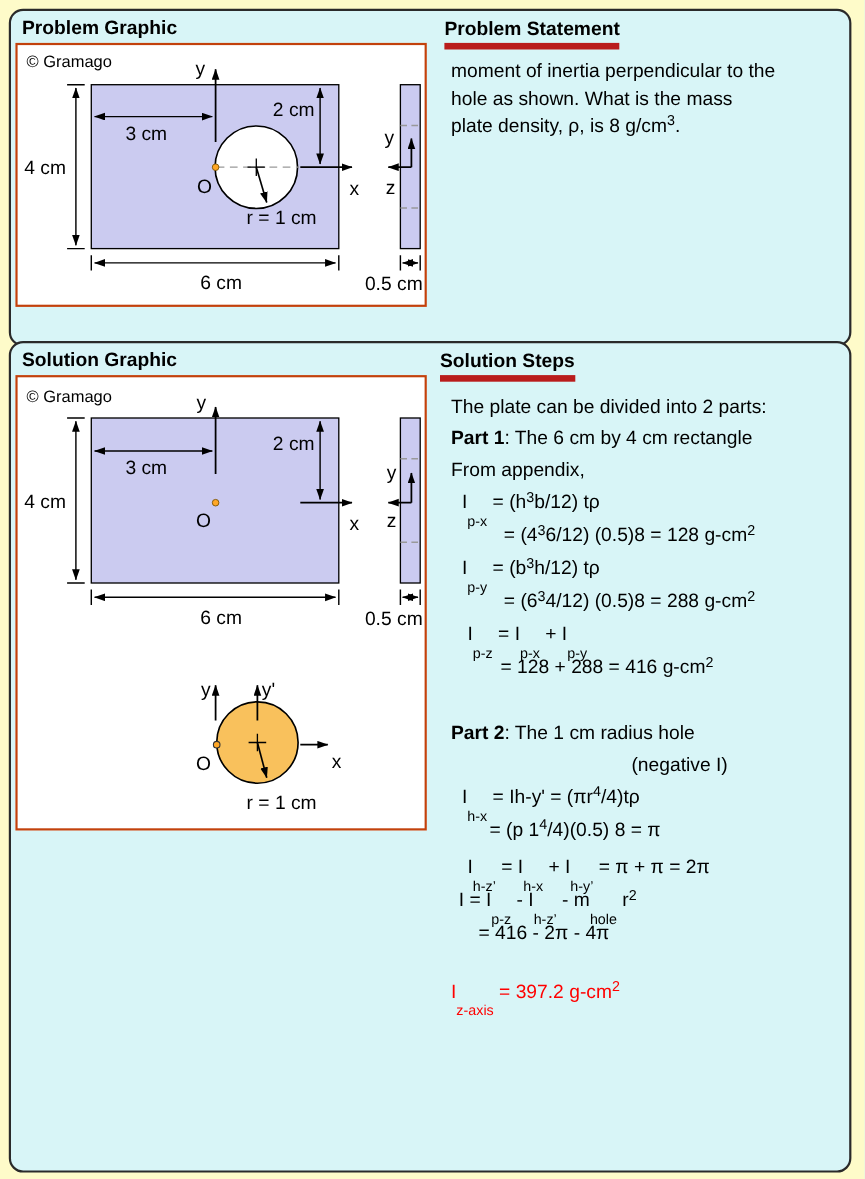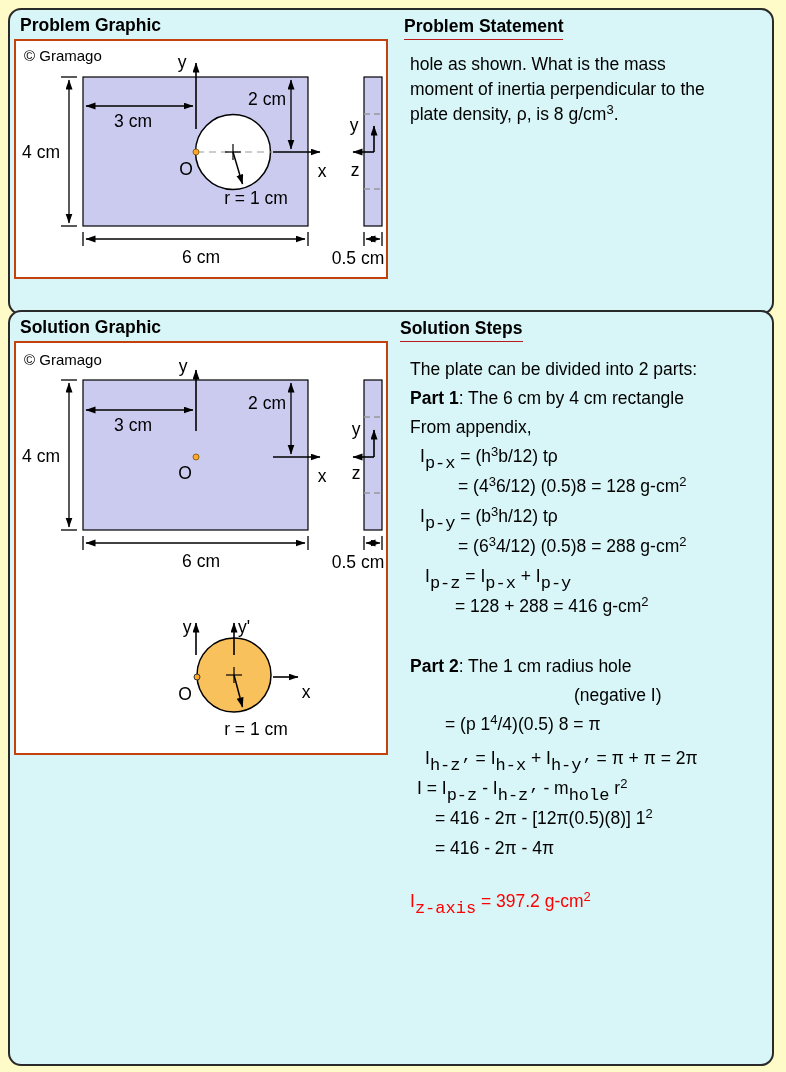--- a/index.html
+++ b/index.html
@@ -25,21 +25,21 @@
   .panel-title{
     position:absolute;
     font-size:17.5px;font-weight:bold;
   }
   .col-title{
     position:absolute;
     font-size:17.5px;font-weight:bold;
   }
   .col-title span{
     display:inline-block;
-    border-bottom:1px solid #b91c1c;
+    border-bottom:6px solid #b91c1c;
     padding-bottom:2px;
   }
   .gfx-box{
     position:absolute;
     left:4px;
     width:374px;
     background:#fff;
     border:2px solid #c2410c;
     box-sizing:border-box;
   }
@@ -47,21 +47,21 @@
   #gfx-box-2{top:29px;height:414px;}
   .rich{position:absolute;font-size:17.5px;}
   .rich .rline{white-space:nowrap;}
   #statement-text{left:394px;top:42px;width:366px;}
   #statement-text .rline{line-height:25px;}
   #steps-text{left:390px;top:43px;width:372px;}
   #steps-text .rline{line-height:29px;}
   .seg-n{font-weight:normal;}
   .seg-b{font-weight:bold;}
   .seg-sup{font-size:13px;position:relative;top:-6px;}
-  .seg-sub{font-size:17px;position:relative;top:6px;font-family:Liberation Mono, monospace;}
+  .seg-sub{font-size:13px;position:relative;top:16px;}
   svg text{font-family:"Liberation Sans", sans-serif;font-size:17.5px;fill:#000;}
   svg text.wm{font-size:15px;}
 </style>
 </head>
 <body>
 
 <div class="panel" id="panel-problem">
   <div class="panel-title" style="left:10px;top:5px;">Problem Graphic</div>
 
   <div class="gfx-box" id="gfx-box-1">
@@ -125,22 +125,22 @@
       <text x="342" y="223" text-anchor="middle">0.5 cm</text>
       <text x="338" y="90" text-anchor="middle">y</text>
       <text x="339" y="135" text-anchor="middle">z</text>
     </svg>
   </div>
 
   <div class="col-title" style="left:394px;top:6px;">
     <span>Problem Statement</span>
   </div>
   <div class="rich" id="statement-text">
+      <div class="rline" style="margin-left: 6px;"><span class="seg-n">moment of inertia perpendicular to the</span></div>
       <div class="rline" style="margin-left: 6px;"><span class="seg-n">hole as shown. What is the mass</span></div>
-      <div class="rline" style="margin-left: 6px;"><span class="seg-n">moment of inertia perpendicular to the</span></div>
       <div class="rline" style="margin-left: 6px;"><span class="seg-n">plate density, ρ, is 8 g/cm</span><span class="seg-sup">3</span><span class="seg-n">.</span></div>
     </div>
 </div>
 
 <div class="panel" id="panel-solution">
   <div class="panel-title" style="left:10px;top:5px;">Solution Graphic</div>
 
   <div class="gfx-box" id="gfx-box-2">
     <svg width="370" height="410" viewBox="0 0 370 410">
       <defs>
@@ -220,20 +220,20 @@
       <div class="rline" style="margin-left: 10px;"><span class="seg-b">Part 1</span><span class="seg-n">: The 6 cm by 4 cm rectangle</span></div>
       <div class="rline" style="margin-left: 10px;"><span class="seg-n">From appendix,</span></div>
       <div class="rline" style="margin-left: 20px;"><span class="seg-n">I</span><span class="seg-sub">p-x</span><span class="seg-n"> = (h</span><span class="seg-sup">3</span><span class="seg-n">b/12) tρ</span></div>
       <div class="rline" style="margin-left: 58px;"><span class="seg-n">= (4</span><span class="seg-sup">3</span><span class="seg-n">6/12) (0.5)8 = 128 g-cm</span><span class="seg-sup">2</span></div>
       <div class="rline" style="margin-left: 20px;"><span class="seg-n">I</span><span class="seg-sub">p-y</span><span class="seg-n"> = (b</span><span class="seg-sup">3</span><span class="seg-n">h/12) tρ</span></div>
       <div class="rline" style="margin-left: 58px;"><span class="seg-n">= (6</span><span class="seg-sup">3</span><span class="seg-n">4/12) (0.5)8 = 288 g-cm</span><span class="seg-sup">2</span></div>
       <div class="rline" style="margin-left: 25px;"><span class="seg-n">I</span><span class="seg-sub">p-z</span><span class="seg-n"> = I</span><span class="seg-sub">p-x</span><span class="seg-n"> + I</span><span class="seg-sub">p-y</span></div>
       <div class="rline" style="margin-left: 55px;"><span class="seg-n">= 128 + 288 = 416 g-cm</span><span class="seg-sup">2</span></div>
       <div class="rline" style="margin-top: 30px; margin-left: 10px;"><span class="seg-b">Part 2</span><span class="seg-n">: The 1 cm radius hole</span></div>
       <div class="rline" style="margin-left: 174px;"><span class="seg-n">(negative I)</span></div>
+      <div class="rline" style="margin-left: 20px;"><span class="seg-n">I</span><span class="seg-sub">h-x</span><span class="seg-n"> = Ih-y' = (πr</span><span class="seg-sup">4</span><span class="seg-n">/4)tρ</span></div>
       <div class="rline" style="margin-left: 45px;"><span class="seg-n">= (p 1</span><span class="seg-sup">4</span><span class="seg-n">/4)(0.5) 8 = π</span></div>
       <div class="rline" style="margin-top: 4px; margin-left: 25px;"><span class="seg-n">I</span><span class="seg-sub">h-z’</span><span class="seg-n"> = I</span><span class="seg-sub">h-x</span><span class="seg-n"> + I</span><span class="seg-sub">h-y’</span><span class="seg-n"> = π + π = 2π</span></div>
       <div class="rline" style="margin-left: 17px;"><span class="seg-n">I = I</span><span class="seg-sub">p-z</span><span class="seg-n"> - I</span><span class="seg-sub">h-z’</span><span class="seg-n"> - m</span><span class="seg-sub">hole</span><span class="seg-n"> r</span><span class="seg-sup">2</span></div>
-      <div class="rline" style="margin-left: 35px;"><span class="seg-n">= 416 - 2π - [12π(0.5)(8)] 1</span><span class="seg-sup">2</span></div>
       <div class="rline" style="margin-left: 35px;"><span class="seg-n">= 416 - 2π - 4π</span></div>
       <div class="rline" style="margin-top: 24px; margin-left: 10px; color: rgb(255, 0, 0);"><span class="seg-n">I</span><span class="seg-sub">z-axis</span><span class="seg-n"> = 397.2 g-cm</span><span class="seg-sup">2</span></div>
     </div>
 </div>
 
 </body></html>

